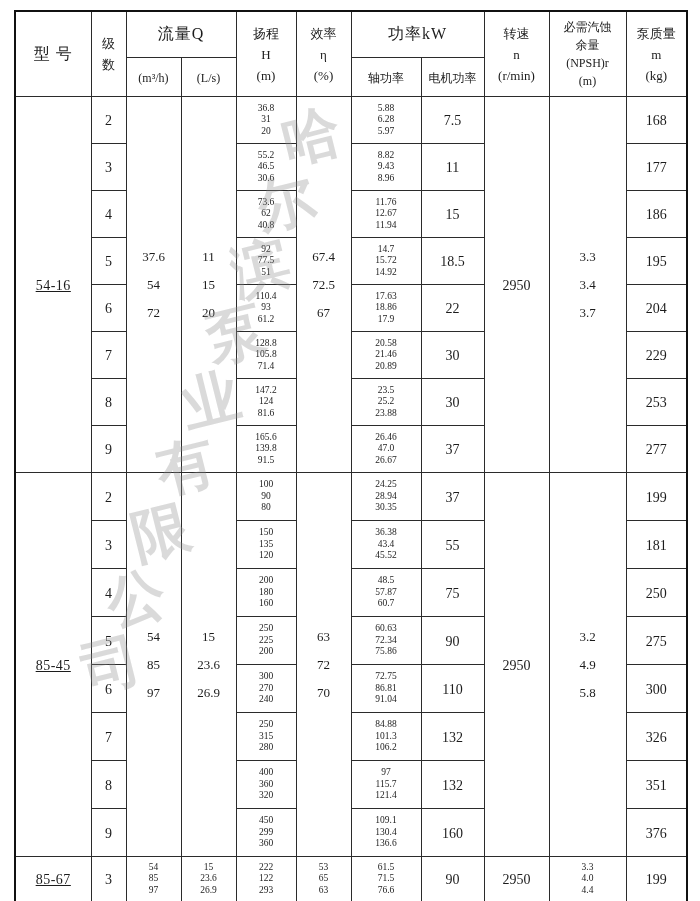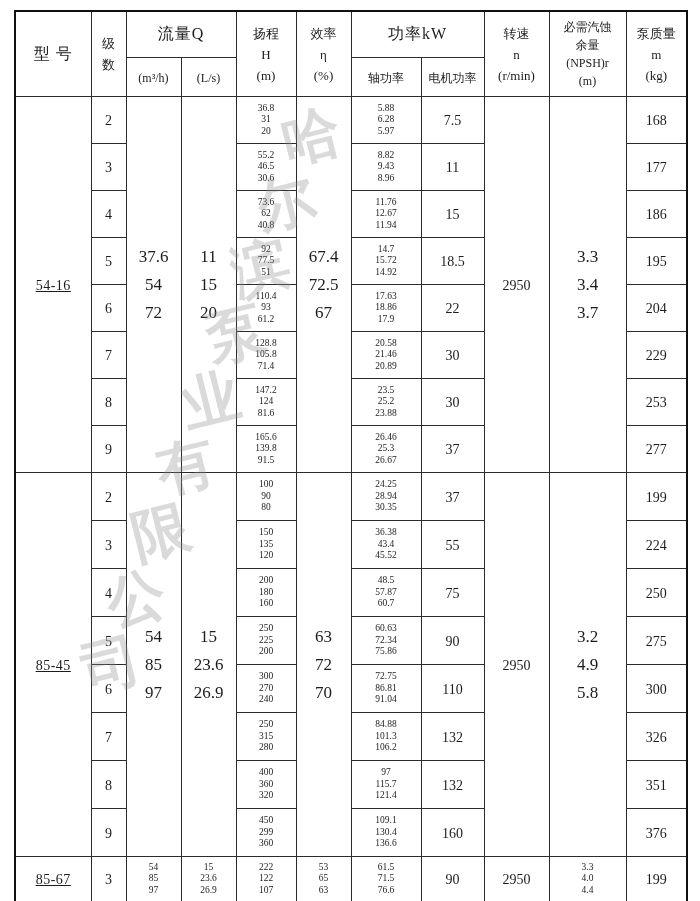--- a/index.html
+++ b/index.html
@@ -19,21 +19,21 @@
   .hdr{font-size:16px;letter-spacing:1px;}
   .hdr-sub{font-size:12px;text-align:right;}
   .hlines span{display:block;line-height:21px;font-size:13px;}
   .hlines-sm span{display:block;line-height:18px;font-size:12px;}
   tr.row-normal td{height:46px;margin-top:20px;}
   tr.row-wide td{height:47px;margin-left:26px;}
   tr.row-compact td{height:44px;}
   .val{font-size:14px;}
   .model{font-size:14px;letter-spacing:0.5px;text-decoration:underline;}
   .small-stack span{display:block;font-size:9.5px;line-height:11.5px;}
-  .wide-stack span{display:block;font-size:17px;line-height:28px;}
+  .wide-stack span{display:block;font-size:13px;line-height:28px;}
   .watermark{position:absolute;left:0;top:0;width:700px;height:901px;pointer-events:none;z-index:5;}
   .watermark .wm-char{
     position:absolute;font-size:58px;font-weight:700;color:#8f8f8f;opacity:0.32;
     transform:rotate(-14deg);font-family:"Liberation Serif","DejaVu Serif",serif;
   }
 </style>
 </head>
 <body>
 
 <div class="table-wrap">
@@ -251,21 +251,21 @@
           <td>
             <div class="small-stack">
               <span>165.6</span>
               <span>139.8</span>
               <span>91.5</span>
             </div>
           </td>
           <td>
             <div class="small-stack">
               <span>26.46</span>
-              <span>25.3</span>
+              <span>47.0</span>
               <span>26.67</span>
             </div>
           </td>
           <td><span class="val">37</span></td>
           <td><span class="val">277</span></td>
         </tr>
         <tr class="row-wide">
           <td rowspan="8"><span class="model">85-45</span></td>
           <td><span class="val">2</span></td>
           <td rowspan="8">
@@ -324,21 +324,21 @@
             </div>
           </td>
           <td>
             <div class="small-stack">
               <span>36.38</span>
               <span>43.4</span>
               <span>45.52</span>
             </div>
           </td>
           <td><span class="val">55</span></td>
-          <td><span class="val">224</span></td>
+          <td><span class="val">181</span></td>
         </tr>
         <tr class="row-wide">
           <td><span class="val">4</span></td>
           <td>
             <div class="small-stack">
               <span>200</span>
               <span>180</span>
               <span>160</span>
             </div>
           </td>
@@ -461,21 +461,21 @@
             <div class="small-stack">
               <span>15</span>
               <span>23.6</span>
               <span>26.9</span>
             </div>
           </td>
           <td>
             <div class="small-stack">
               <span>222</span>
               <span>122</span>
-              <span>107</span>
+              <span>293</span>
             </div>
           </td>
           <td rowspan="1">
             <div class="small-stack">
               <span>53</span>
               <span>65</span>
               <span>63</span>
             </div>
           </td>
           <td>

